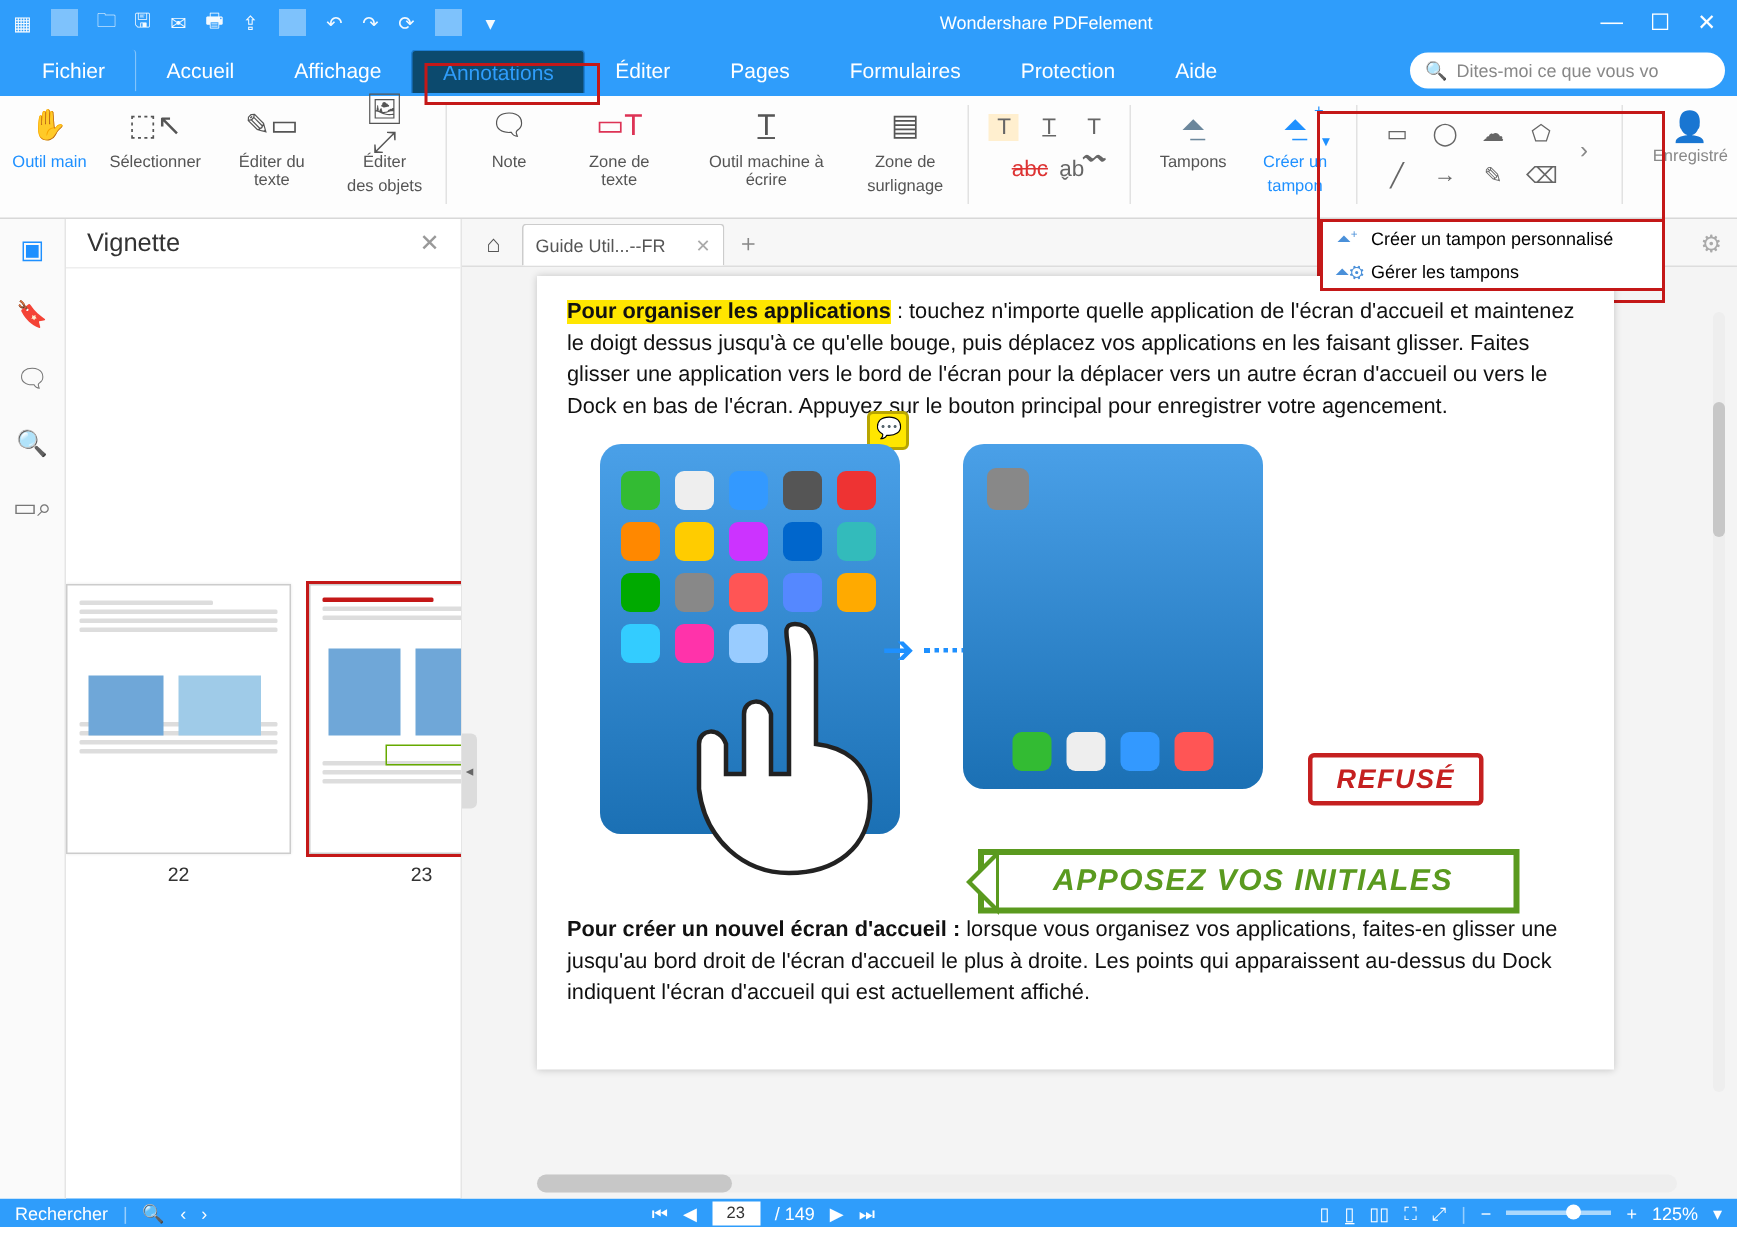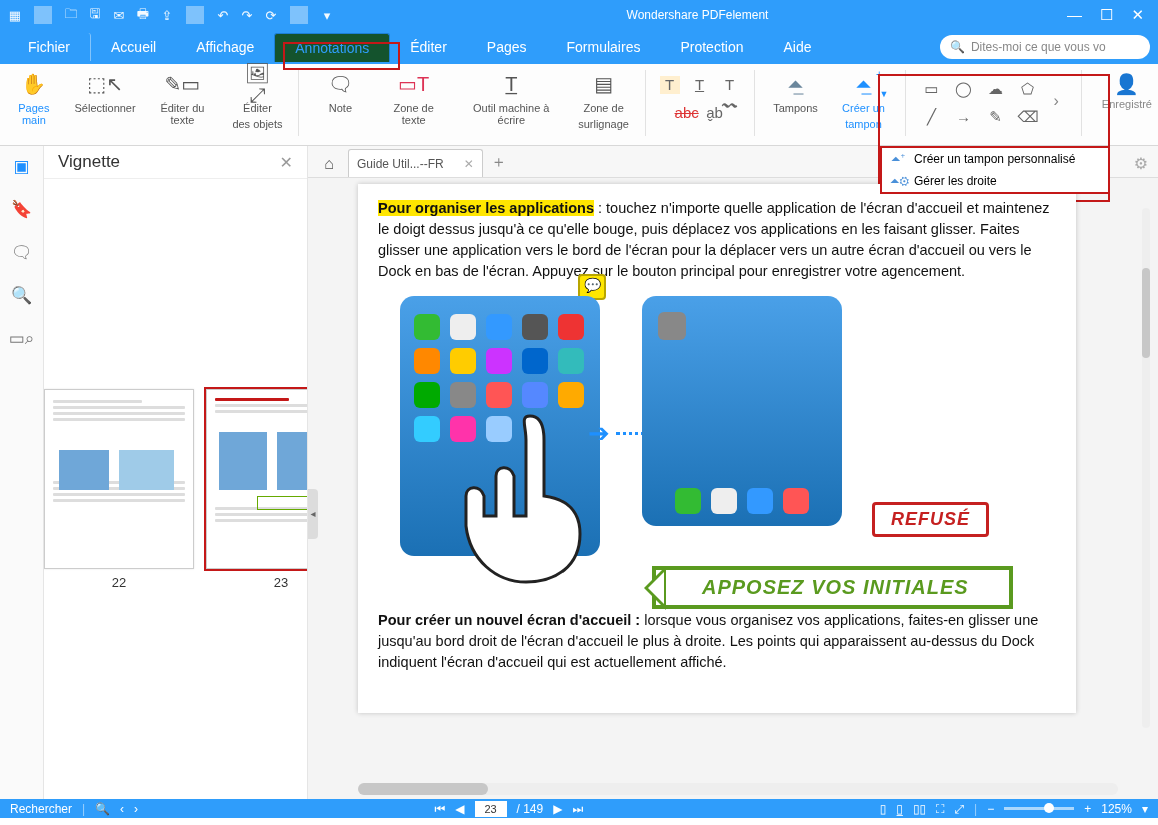--- a/index.html
+++ b/index.html
@@ -5,21 +5,21 @@
   * { box-sizing: border-box; margin: 0; padding: 0; font-family: "Segoe UI", Arial, sans-serif; }
   html, body { width: 1158px; height: 825px; overflow: hidden; background:#fff; }
   .titlebar { height: 30px; background: linear-gradient(#2f9dfb,#2f9dfb); color:#fff; display:flex; align-items:center; font-size:12px; }
   .titlebar .left-icons { display:flex; gap:6px; padding:0 6px; align-items:center; }
   .titlebar .left-icons span { width:18px; text-align:center; font-size:13px; opacity:.95; cursor:pointer;}
   .titlebar .sep { width:1px; height:18px; background:rgba(255,255,255,.4); margin:0 4px;}
   .titlebar .title { flex:1; text-align:center; }
   .titlebar .win { display:flex; gap:18px; padding:0 14px; font-size:15px;}
   .menubar { height:34px; background:#2f9dfb; display:flex; align-items:center; padding:0 8px; gap:0; }
   .menubar .mtab { color:#fff; padding:6px 20px; font-size:14px; cursor:pointer; border-top-left-radius:3px; border-top-right-radius:3px;}
-  .menubar .mtab.active { background:#14532d; color:#2f9dfb; border:1px solid #1d7fd6; border-bottom:none;text-align:right;}
+  .menubar .mtab.active { background:#0c4a6e; color:#2f9dfb; border:1px solid #1d7fd6; border-bottom:none;text-align:right;}
   .menubar .spacer { flex:1; }
   .menubar .search { width:210px; height:24px; background:#fff; border-radius:12px; display:flex; align-items:center; padding:0 10px; color:#888; font-size:12px; gap:6px;}
   .ribbon { height:82px; border-bottom:1px solid #d8d8d8; display:flex; align-items:flex-start; padding:6px 6px 0 6px; gap:14px; background:#fdfdfd;}
   .ribbon .tool { display:flex; flex-direction:column; align-items:center; font-size:11px; color:#555; gap:4px; min-width:54px; cursor:pointer; text-align:center; line-height:1.1;}
   .ribbon .tool.sel { color:#1e90ff; }
   .ribbon .ticon { width:30px; height:28px; display:flex; align-items:center; justify-content:center; font-size:20px;}
   .ribbon .divider { width:1px; background:#e2e2e2; height:66px; }
   .ribbon .mini-grid { display:grid; grid-template-columns:repeat(4,24px); grid-template-rows:repeat(2,22px); gap:6px 8px; align-items:center; justify-items:center; margin-top:8px;}
   .ribbon .mini { width:20px;height:18px; font-size:15px; color:#666; text-align:center; cursor:pointer;}
   .ribbon .more-arrow { width:14px; display:flex; align-items:center; color:#888; margin-top:22px; cursor:pointer;}
@@ -129,21 +129,21 @@
   <div class="search">
     <span>🔍</span>
     <span>Dites-moi ce que vous vo</span>
   </div>
 </div>
 <div class="redbox-tab"></div>
 
 <div class="ribbon">
   <div class="tool sel">
     <div class="ticon">✋</div>
-    <span>Pages main</span>
+    <span>Outil main</span>
   </div>
   <div class="tool">
     <div class="ticon">⬚↖</div>
     <span>Sélectionner</span>
   </div>
   <div class="tool">
     <div class="ticon">✎▭</div>
     <span>Éditer du texte</span>
   </div>
   <div class="tool">
@@ -213,21 +213,21 @@
 </div>
 
 <div class="redbox-ribbon"></div>
 <div class="dropdown-box">
   <div class="row">
     <span class="sicon">⏶⁺</span>
     <span>Créer un tampon personnalisé</span>
   </div>
   <div class="row">
     <span class="sicon">⏶⚙</span>
-    <span>Gérer les droite</span>
+    <span>Gérer les tampons</span>
   </div>
 </div>
 
 <div class="workspace">
   <div class="vstrip">
     <span style="color:#1e90ff">▣</span>
     <span>🔖</span>
     <span>🗨</span>
     <span>🔍</span>
     <span>▭⌕</span>

